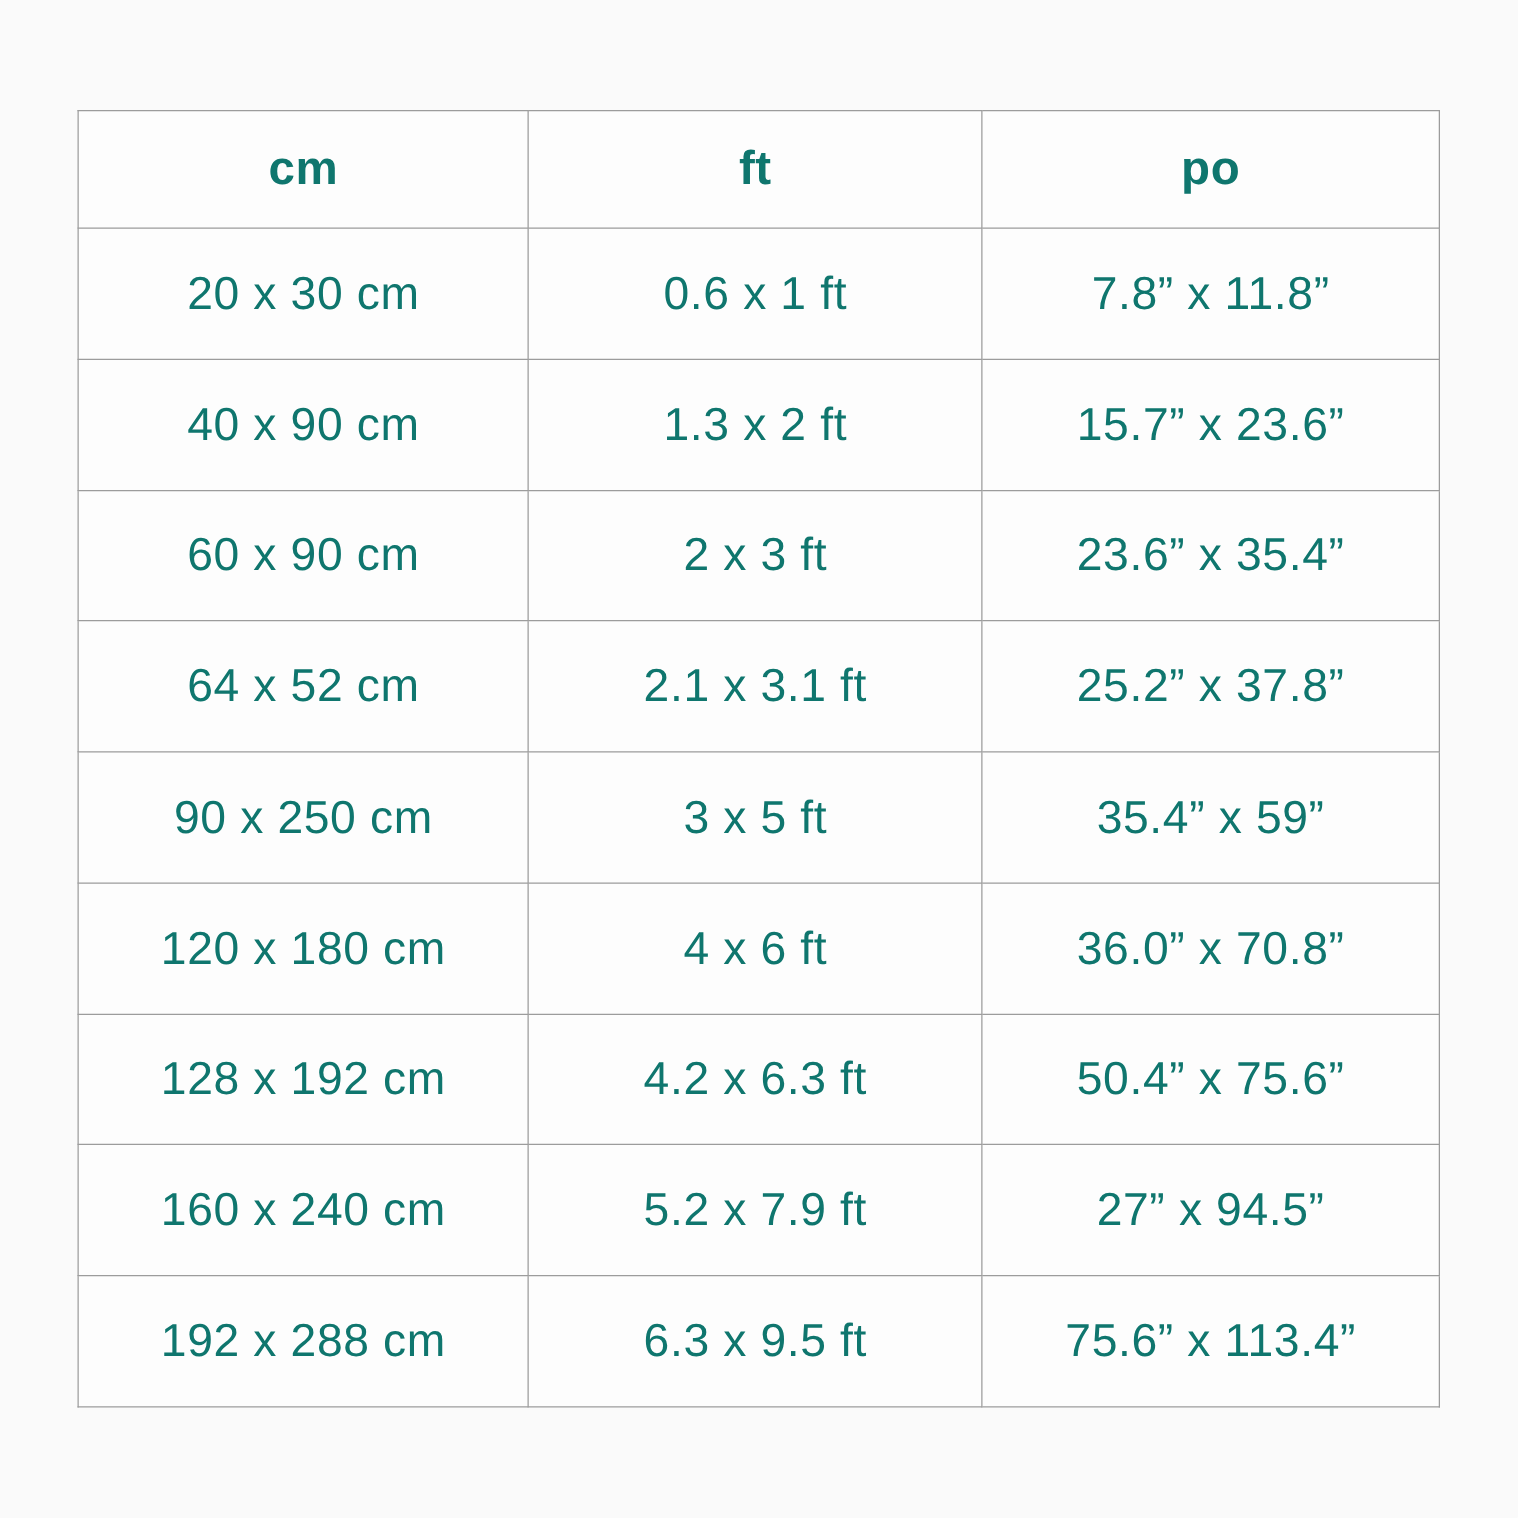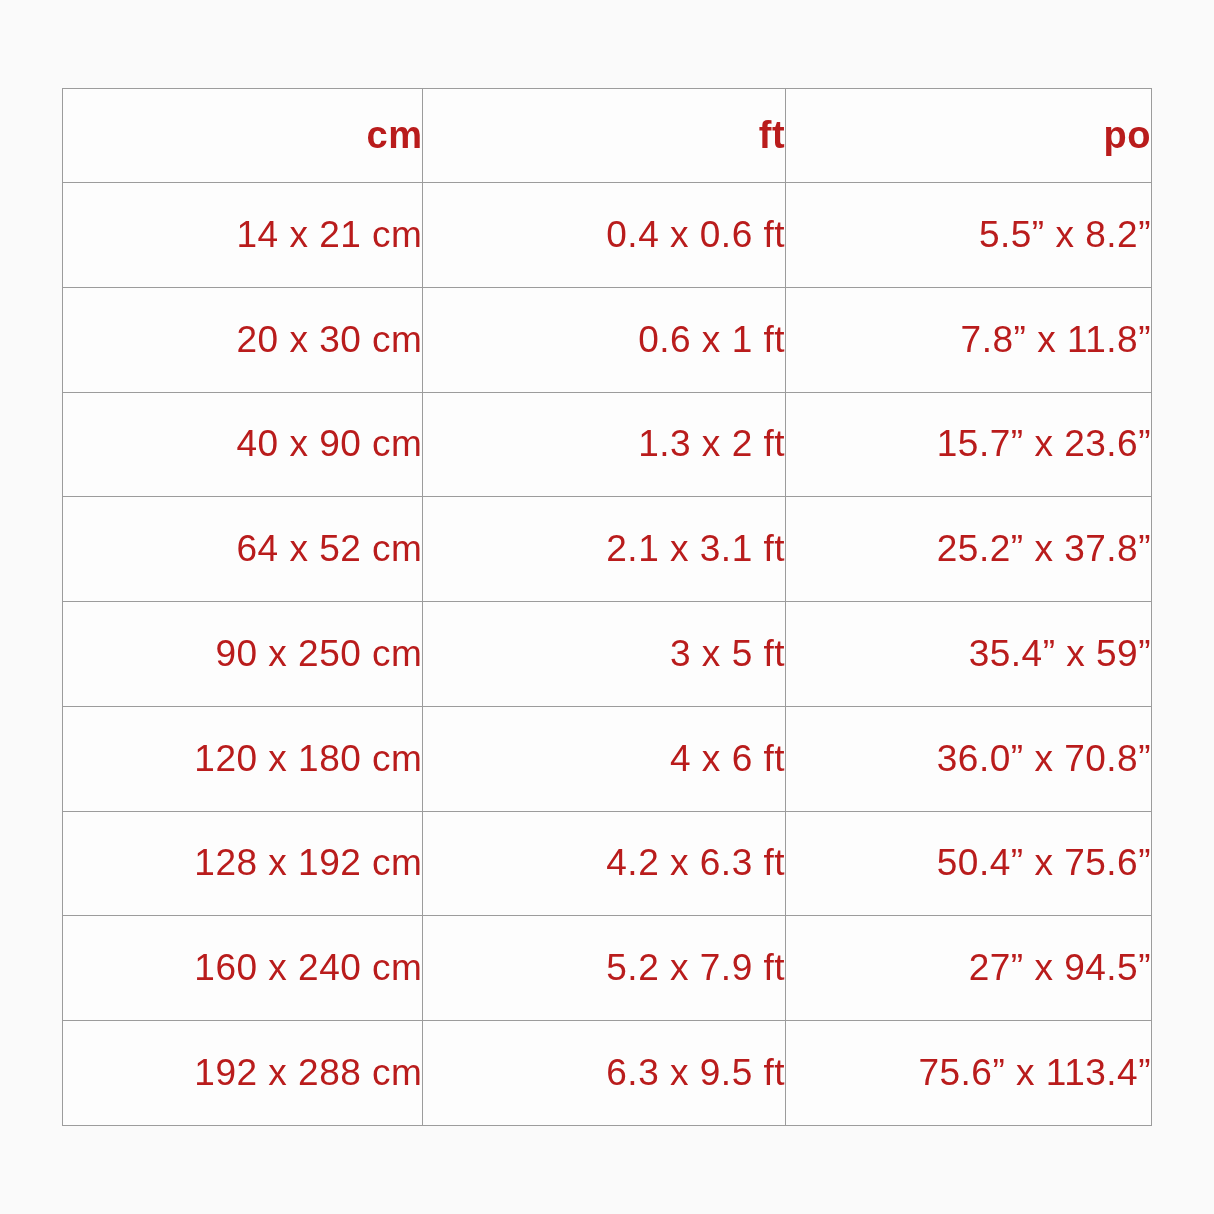--- a/index.html
+++ b/index.html
@@ -25,23 +25,23 @@
     width: 1090px;
     height: 1038px;
     border-collapse: collapse;
     table-layout: fixed;
     background: #fdfdfd;
   }
 
   .conversion-table th,
   .conversion-table td {
     border: 1.5px solid #9c9c9c;
-    text-align: right;
+    text-align: center;
     vertical-align: middle;
-    color: #b91c1c;
+    color: #0f766e;
     font-size: 37px;
     height: 94px;
     letter-spacing: 0.5px;
   }
 
   .conversion-table th {
     font-weight: 700;
     font-size: 38px;
   }
 
@@ -60,33 +60,33 @@
   <table class="conversion-table">
     <thead>
       <tr>
         <th class="col-cm">cm</th>
         <th class="col-ft">ft</th>
         <th class="col-po">po</th>
       </tr>
     </thead>
     <tbody>
       <tr>
-        <td>14 x 21 cm</td>
-        <td>0.4 x 0.6 ft</td>
-        <td>5.5” x 8.2”</td>
-      </tr>
-      <tr>
         <td>20 x 30 cm</td>
         <td>0.6 x 1 ft</td>
         <td>7.8” x 11.8”</td>
       </tr>
       <tr>
         <td>40 x 90 cm</td>
         <td>1.3 x 2 ft</td>
         <td>15.7” x 23.6”</td>
+      </tr>
+      <tr>
+        <td>60 x 90 cm</td>
+        <td>2 x 3 ft</td>
+        <td>23.6” x 35.4”</td>
       </tr>
       <tr>
         <td>64 x 52 cm</td>
         <td>2.1 x 3.1 ft</td>
         <td>25.2” x 37.8”</td>
       </tr>
       <tr>
         <td>90 x 250 cm</td>
         <td>3 x 5 ft</td>
         <td>35.4” x 59”</td>

